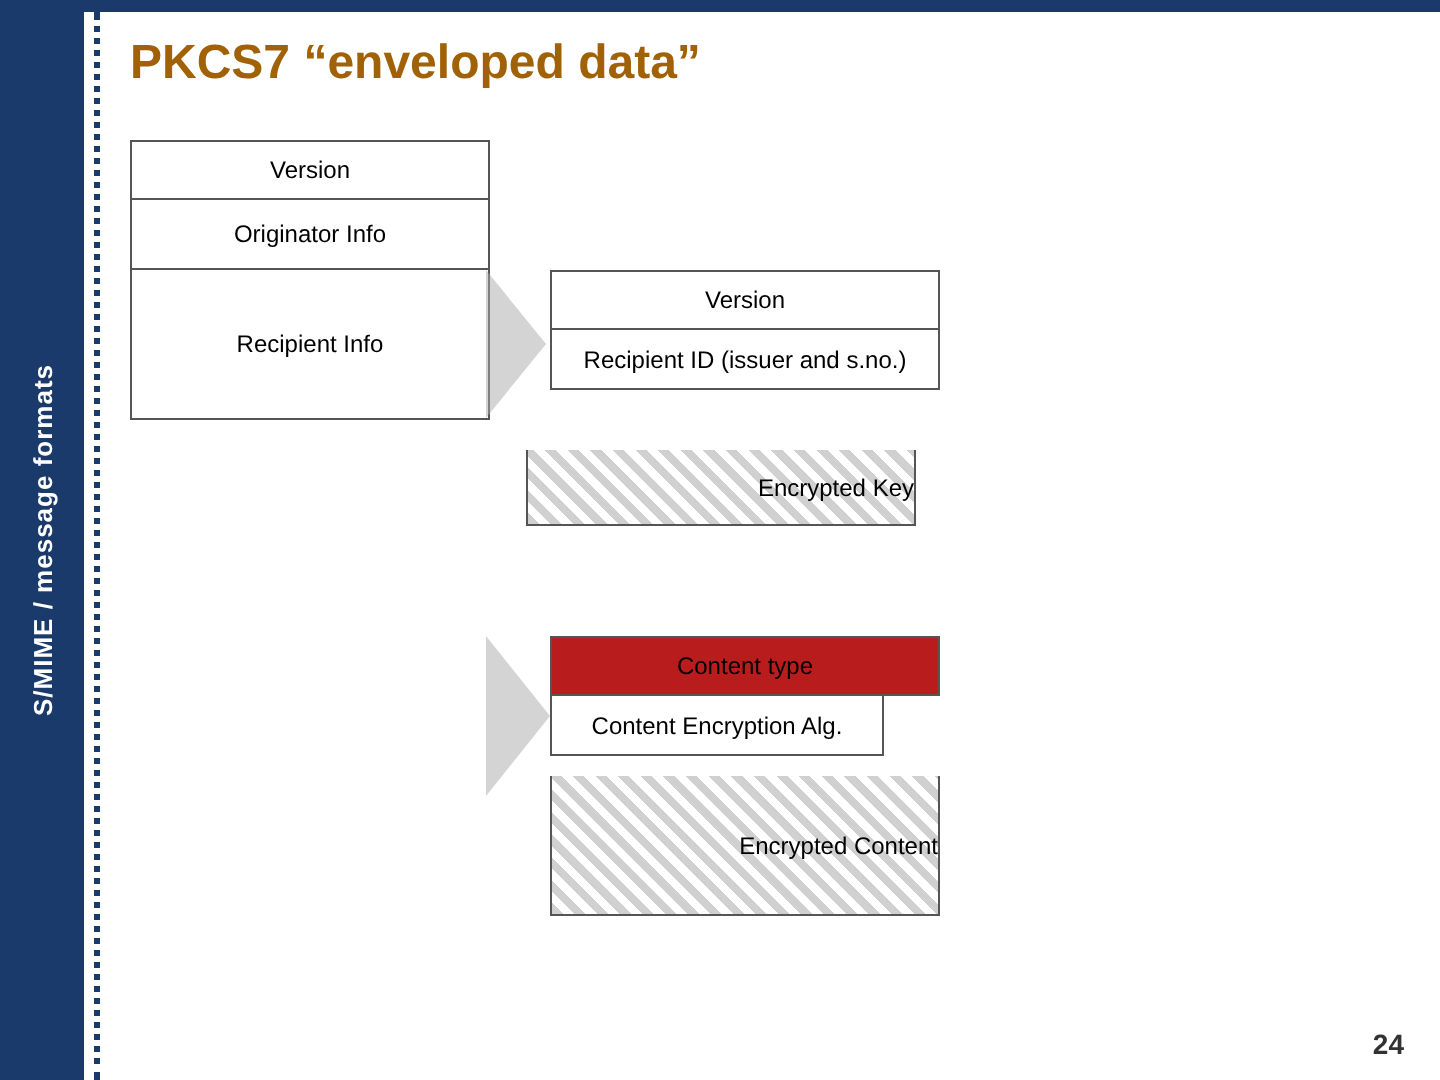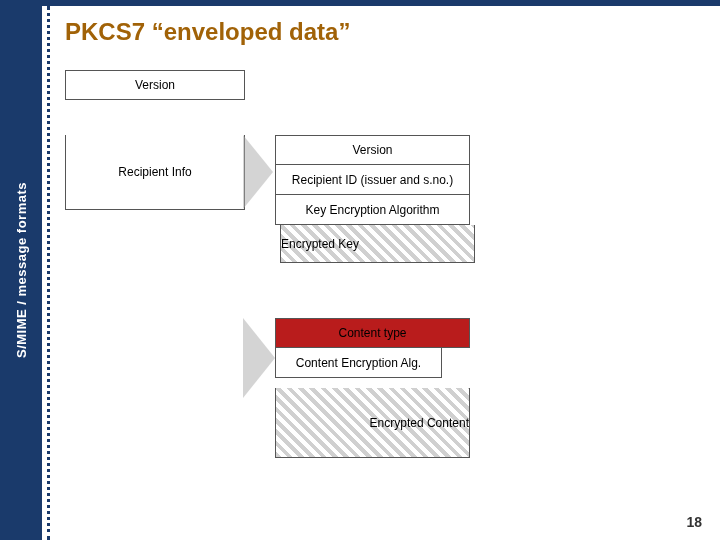--- a/index.html
+++ b/index.html
@@ -198,29 +198,29 @@
       display: flex;
       align-items: center;
       justify-content: center;
       font-size: 12px;
       text-align: center;
     }
 
     
     .box-encrypted-key {
       position: absolute;
-      left: 215px;
+      left: 198px;
       top: 155px;
       width: 195px;
       height: 38px;
       border: 1.5px solid #555;
       border-top: none;
       display: flex;
       align-items: center;
-      justify-content: flex-start;
+      justify-content: flex-end;
       font-size: 12px;
       text-align: center;
       background: repeating-linear-gradient(
         45deg,
         #d0d0d0,
         #d0d0d0 4px,
         #ffffff 4px,
         #ffffff 8px
       );
       position: absolute;
@@ -304,53 +304,53 @@
 <div class="left-dots"></div>
 
 <div class="page-title">PKCS7 “enveloped data”</div>
 
 <div class="diagram">
 
   <div class="box-version-left">
     <span>Version</span>
   </div>
 
+  <div class="box-originator">
+    <span>Originator Info</span>
+  </div>
 
   <div class="box-recipient">
     <span>Recipient Info</span>
   </div>
 
 
   <div class="connector-top"></div>
 
   <div class="connector-bottom2"></div>
 
   <div class="box-version-right">
     <span>Version</span>
   </div>
 
   <div class="box-recipient-id">
     <span>Recipient ID (issuer and s.no.)</span>
   </div>
 
-  <div class="box-key-enc-alg">
-    <span>Key Encryption Algorithm</span>
-  </div>
 
   <div class="box-encrypted-key">
     <span>Encrypted Key</span>
   </div>
 
   <div class="box-content-type">
     <span>Content type</span>
   </div>
 
   <div class="box-content-enc-alg">
     <span>Content Encryption Alg.</span>
   </div>
 
   <div class="box-encrypted-content">
     <span>Encrypted Content</span>
   </div>
 
 </div>
 
-<div class="page-number">18</div>
+<div class="page-number">24</div>
 
 </body></html>

